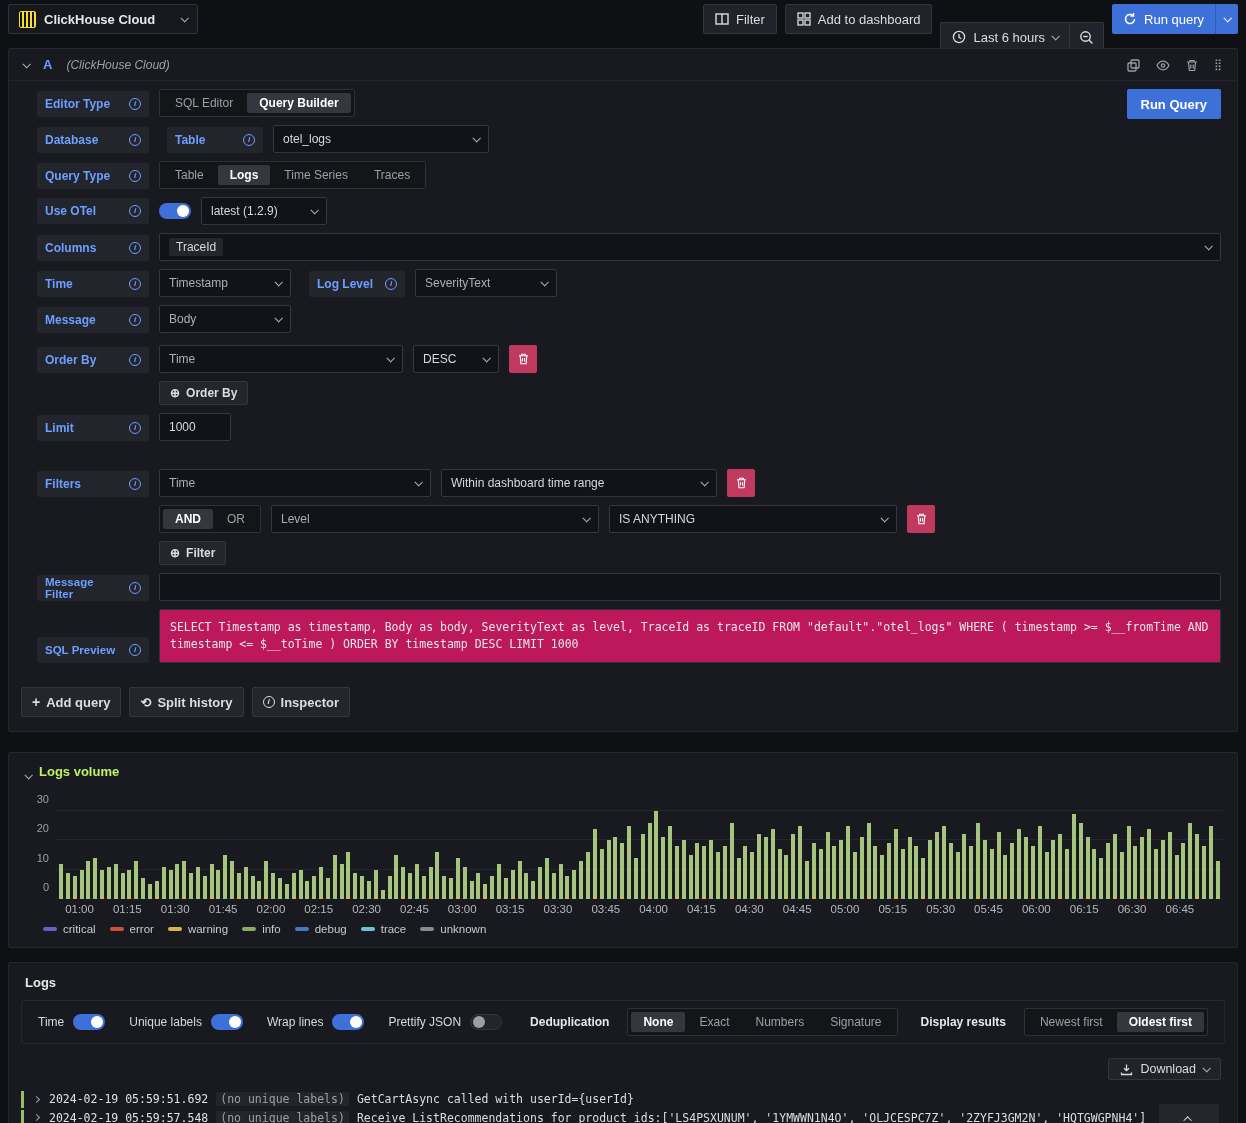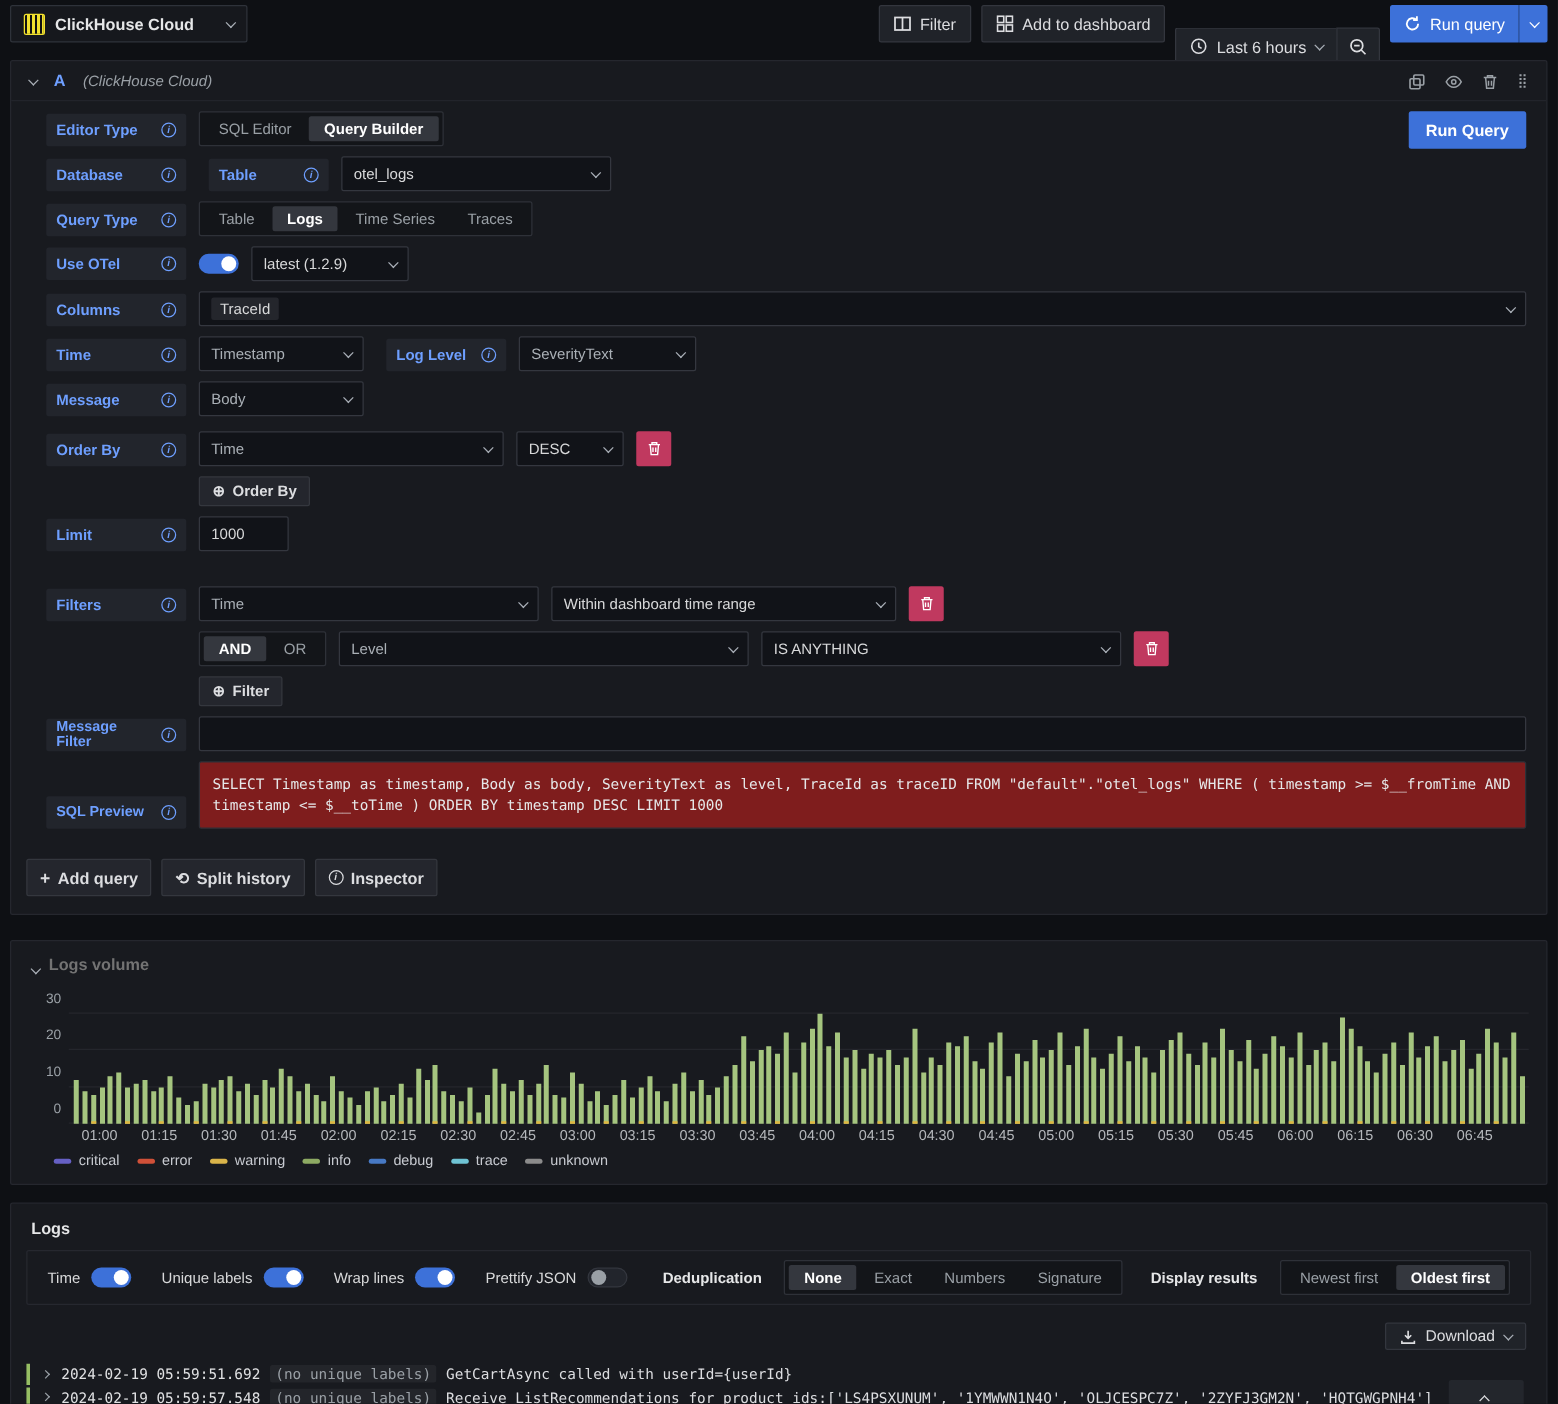--- a/index.html
+++ b/index.html
@@ -48,28 +48,28 @@
   .input { background:#111318; border:1px solid #34373f; border-radius:2px; height:28px; padding:0 9px; color:#d8d9da; display:flex; align-items:center; }
   .toggle { width:32px; height:16px; border-radius:9px; background:#3d71d9; position:relative; cursor:pointer; }
   .toggle::after { content:""; position:absolute; width:12px; height:12px; border-radius:50%; background:#fff; top:2px; right:2px; }
   .toggle.off { background:#22252c; border:1px solid #33363e; }
   .toggle.off::after { background:#9aa0a6; left:2px; right:auto; top:1px; }
   .chipfield { flex:1; background:#111318; border:1px solid #34373f; border-radius:2px; height:28px; display:flex; align-items:center; padding:0 9px; gap:6px; }
   .chip { background:#24262c; padding:2px 7px; border-radius:2px; color:#d8d9da; }
   .trash-btn { width:28px; height:28px; background:#c0395f; border-radius:2px; display:flex; align-items:center; justify-content:center; cursor:pointer; }
   .ghost-btn { display:flex; align-items:center; gap:6px; background:#24262d; border:1px solid #34373e; border-radius:2px; height:24px; padding:0 10px; color:#dcdde0; font-weight:600; cursor:pointer; }
   .indent { margin-left:122px; }
-  .sql-box { flex:1; background:#7f1d1d; border:1px solid #2e3138; border-radius:2px; padding:9px 10px; font-family:"DejaVu Sans Mono", monospace; font-size:11.5px; line-height:17px; color:#e6e7e8; min-height:52px; }
+  .sql-box { flex:1; background:#be185d; border:1px solid #2e3138; border-radius:2px; padding:9px 10px; font-family:"DejaVu Sans Mono", monospace; font-size:11.5px; line-height:17px; color:#e6e7e8; min-height:52px; }
   .msgfilter { flex:1; }
   .run-query-inline { position:absolute; top:40px; right:16px; background:#3d71d9; color:#fff; font-weight:600; font-size:13px; border-radius:2px; height:30px; padding:0 14px; display:flex; align-items:center; cursor:pointer; }
   .qfooter { display:flex; gap:8px; padding:16px 0 0 12px; }
   .qfooter .ghost-btn { height:30px; font-size:13px; }
   
   .vol-panel { margin-top:20px; height:196px; position:relative; }
-  .vpanel-head { display:flex; align-items:flex-end; gap:8px; padding:11px 16px 0 16px; font-weight:600; font-size:13px; color:#737373; }
+  .vpanel-head { display:flex; align-items:flex-end; gap:8px; padding:11px 16px 0 16px; font-weight:600; font-size:13px; color:#bef264; }
   .chart-wrap { position:absolute; left:14px; right:14px; top:58px; }
   .plot { position:relative; margin-left:32px; height:88px; }
   .gridline { position:absolute; left:0; right:0; height:1px; background:#24262c; }
   .ylab { position:absolute; left:-32px; width:26px; text-align:right; color:#9aa0a6; font-size:11px; transform:translateY(-6px); }
   .bars { position:absolute; left:4px; right:2px; bottom:0; top:0; display:flex; align-items:flex-end; justify-content:space-between; }
   .bar { width:4px; background:#a5c57f; position:relative; }
   .bar .warn { position:absolute; bottom:0; left:0; right:0; height:2px; background:#e0b63f; }
   .xlabs { position:relative; margin-left:32px; height:16px; margin-top:4px; }
   .xlabs span { position:absolute; transform:translateX(-50%); color:#b4b7bb; font-size:11.5px; }
   .legend { display:flex; gap:14px; margin-top:4px; padding-left:20px; }

